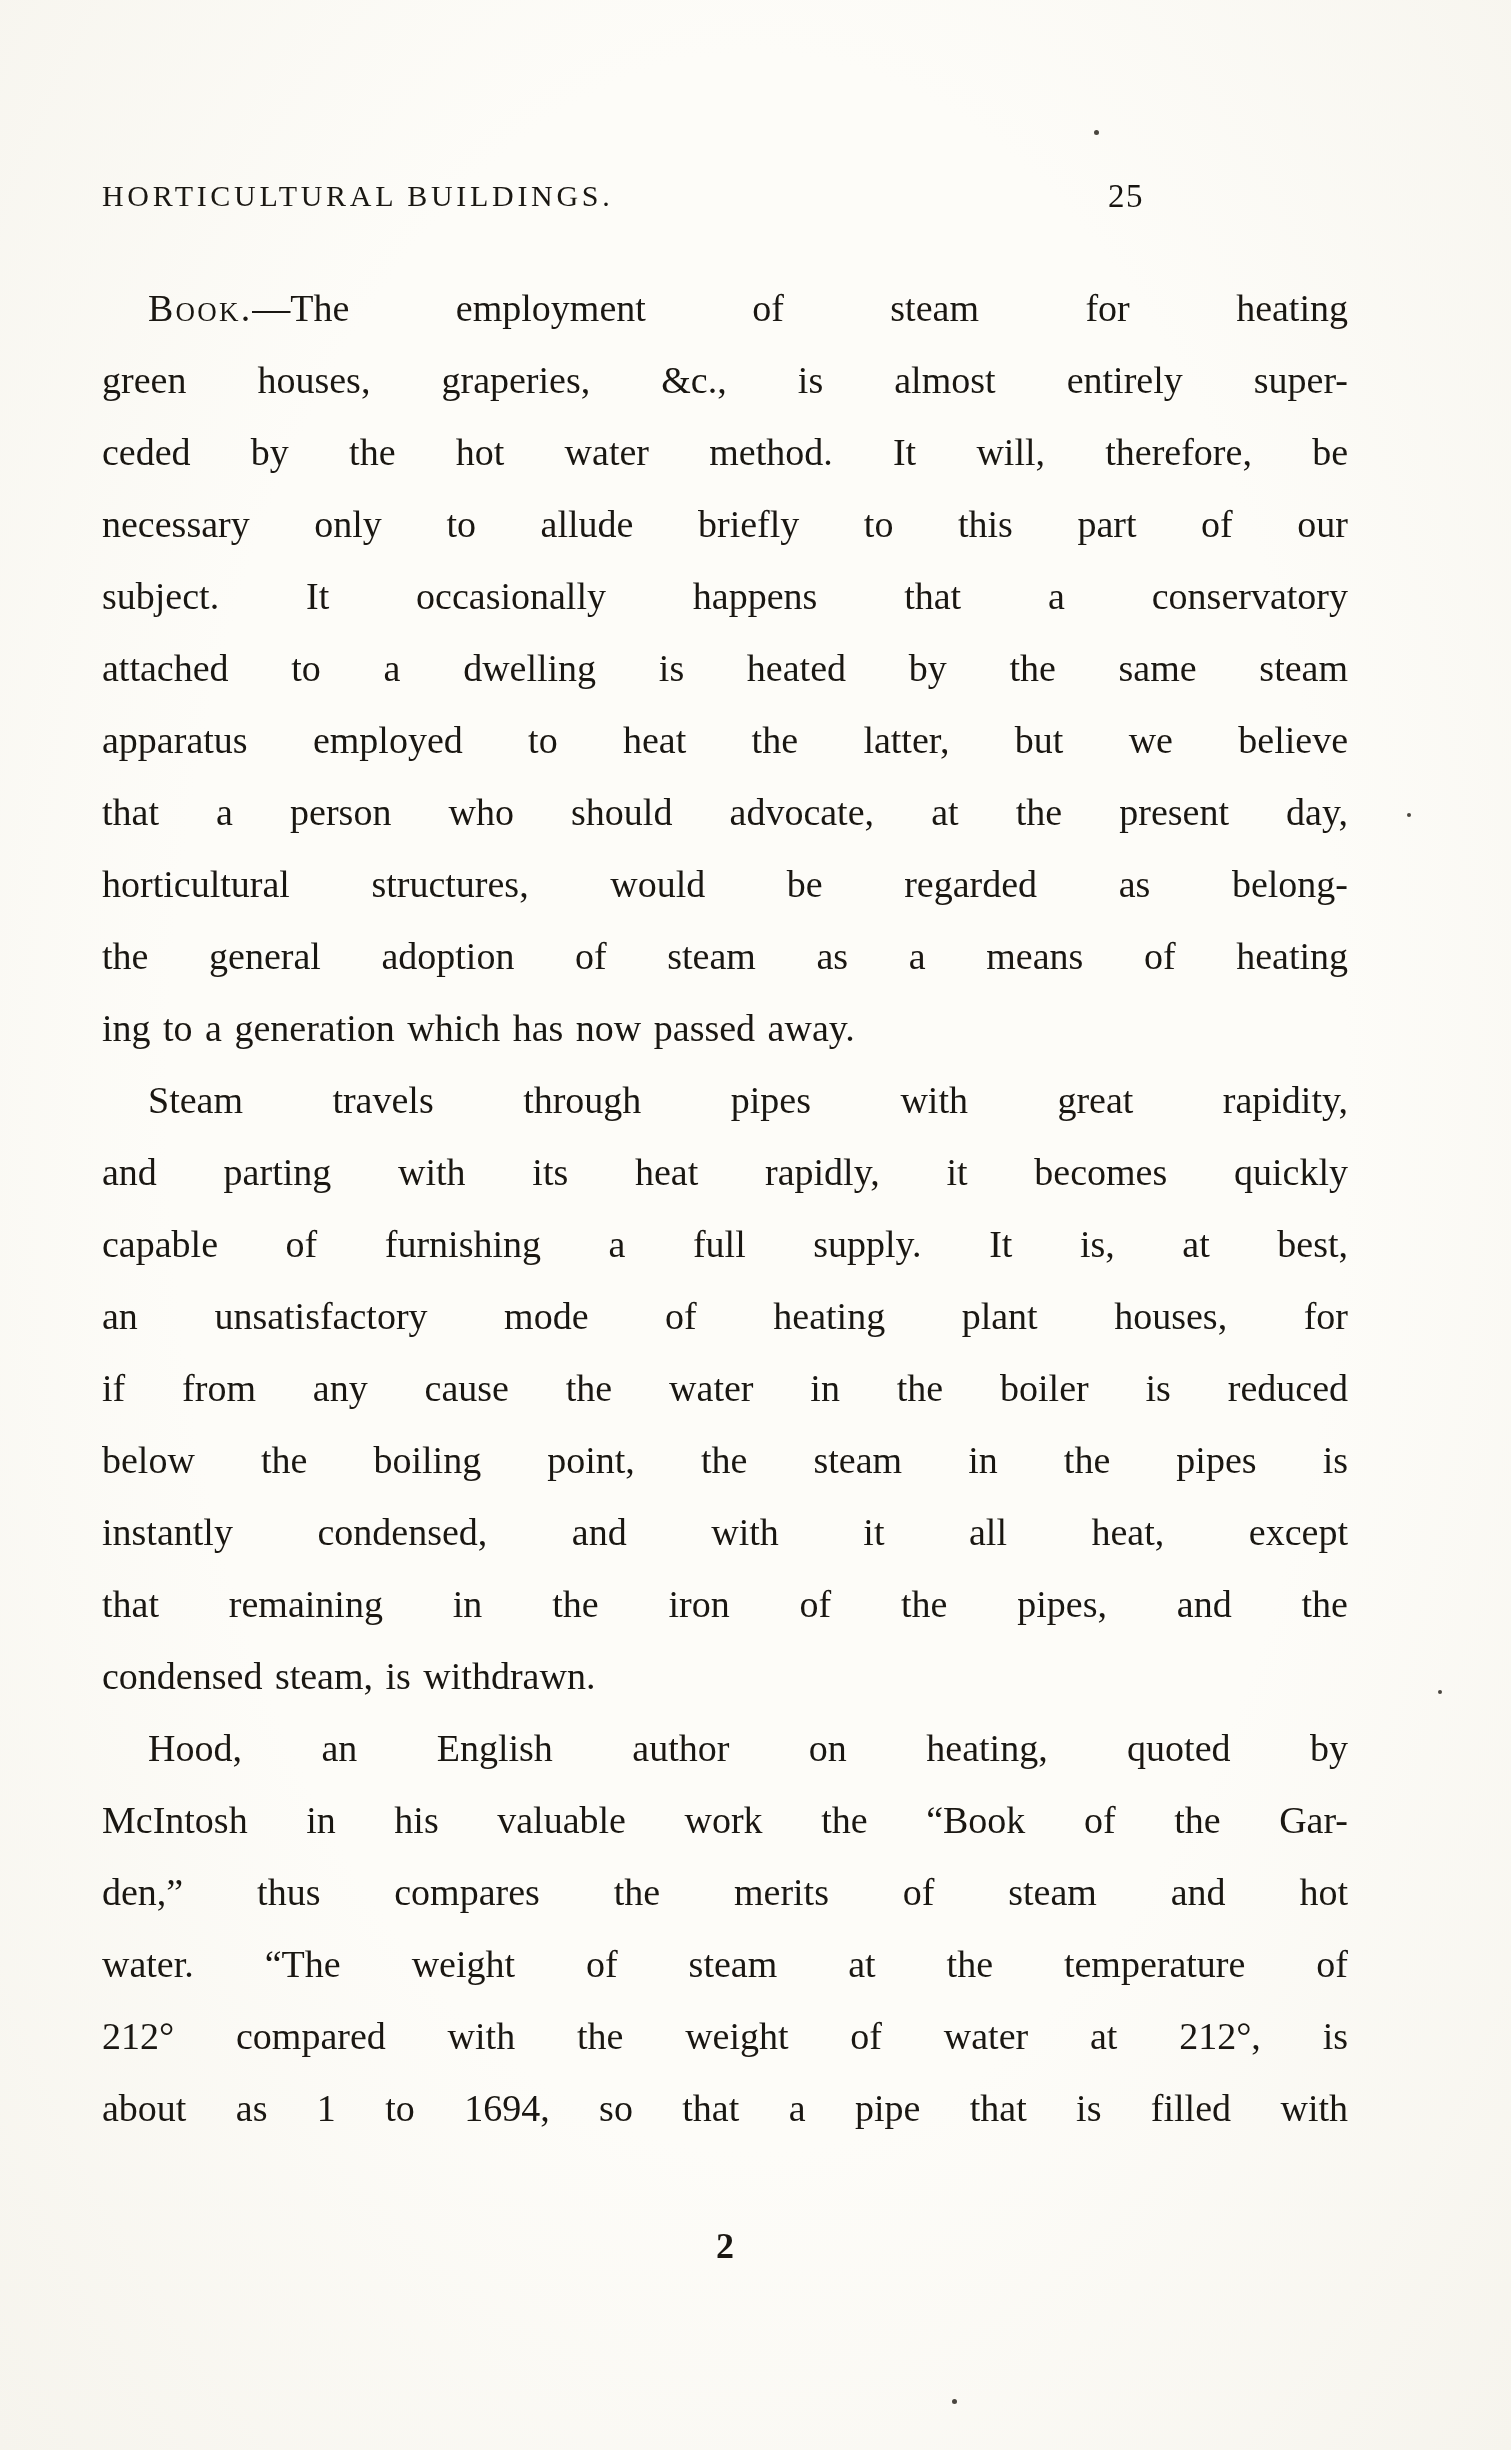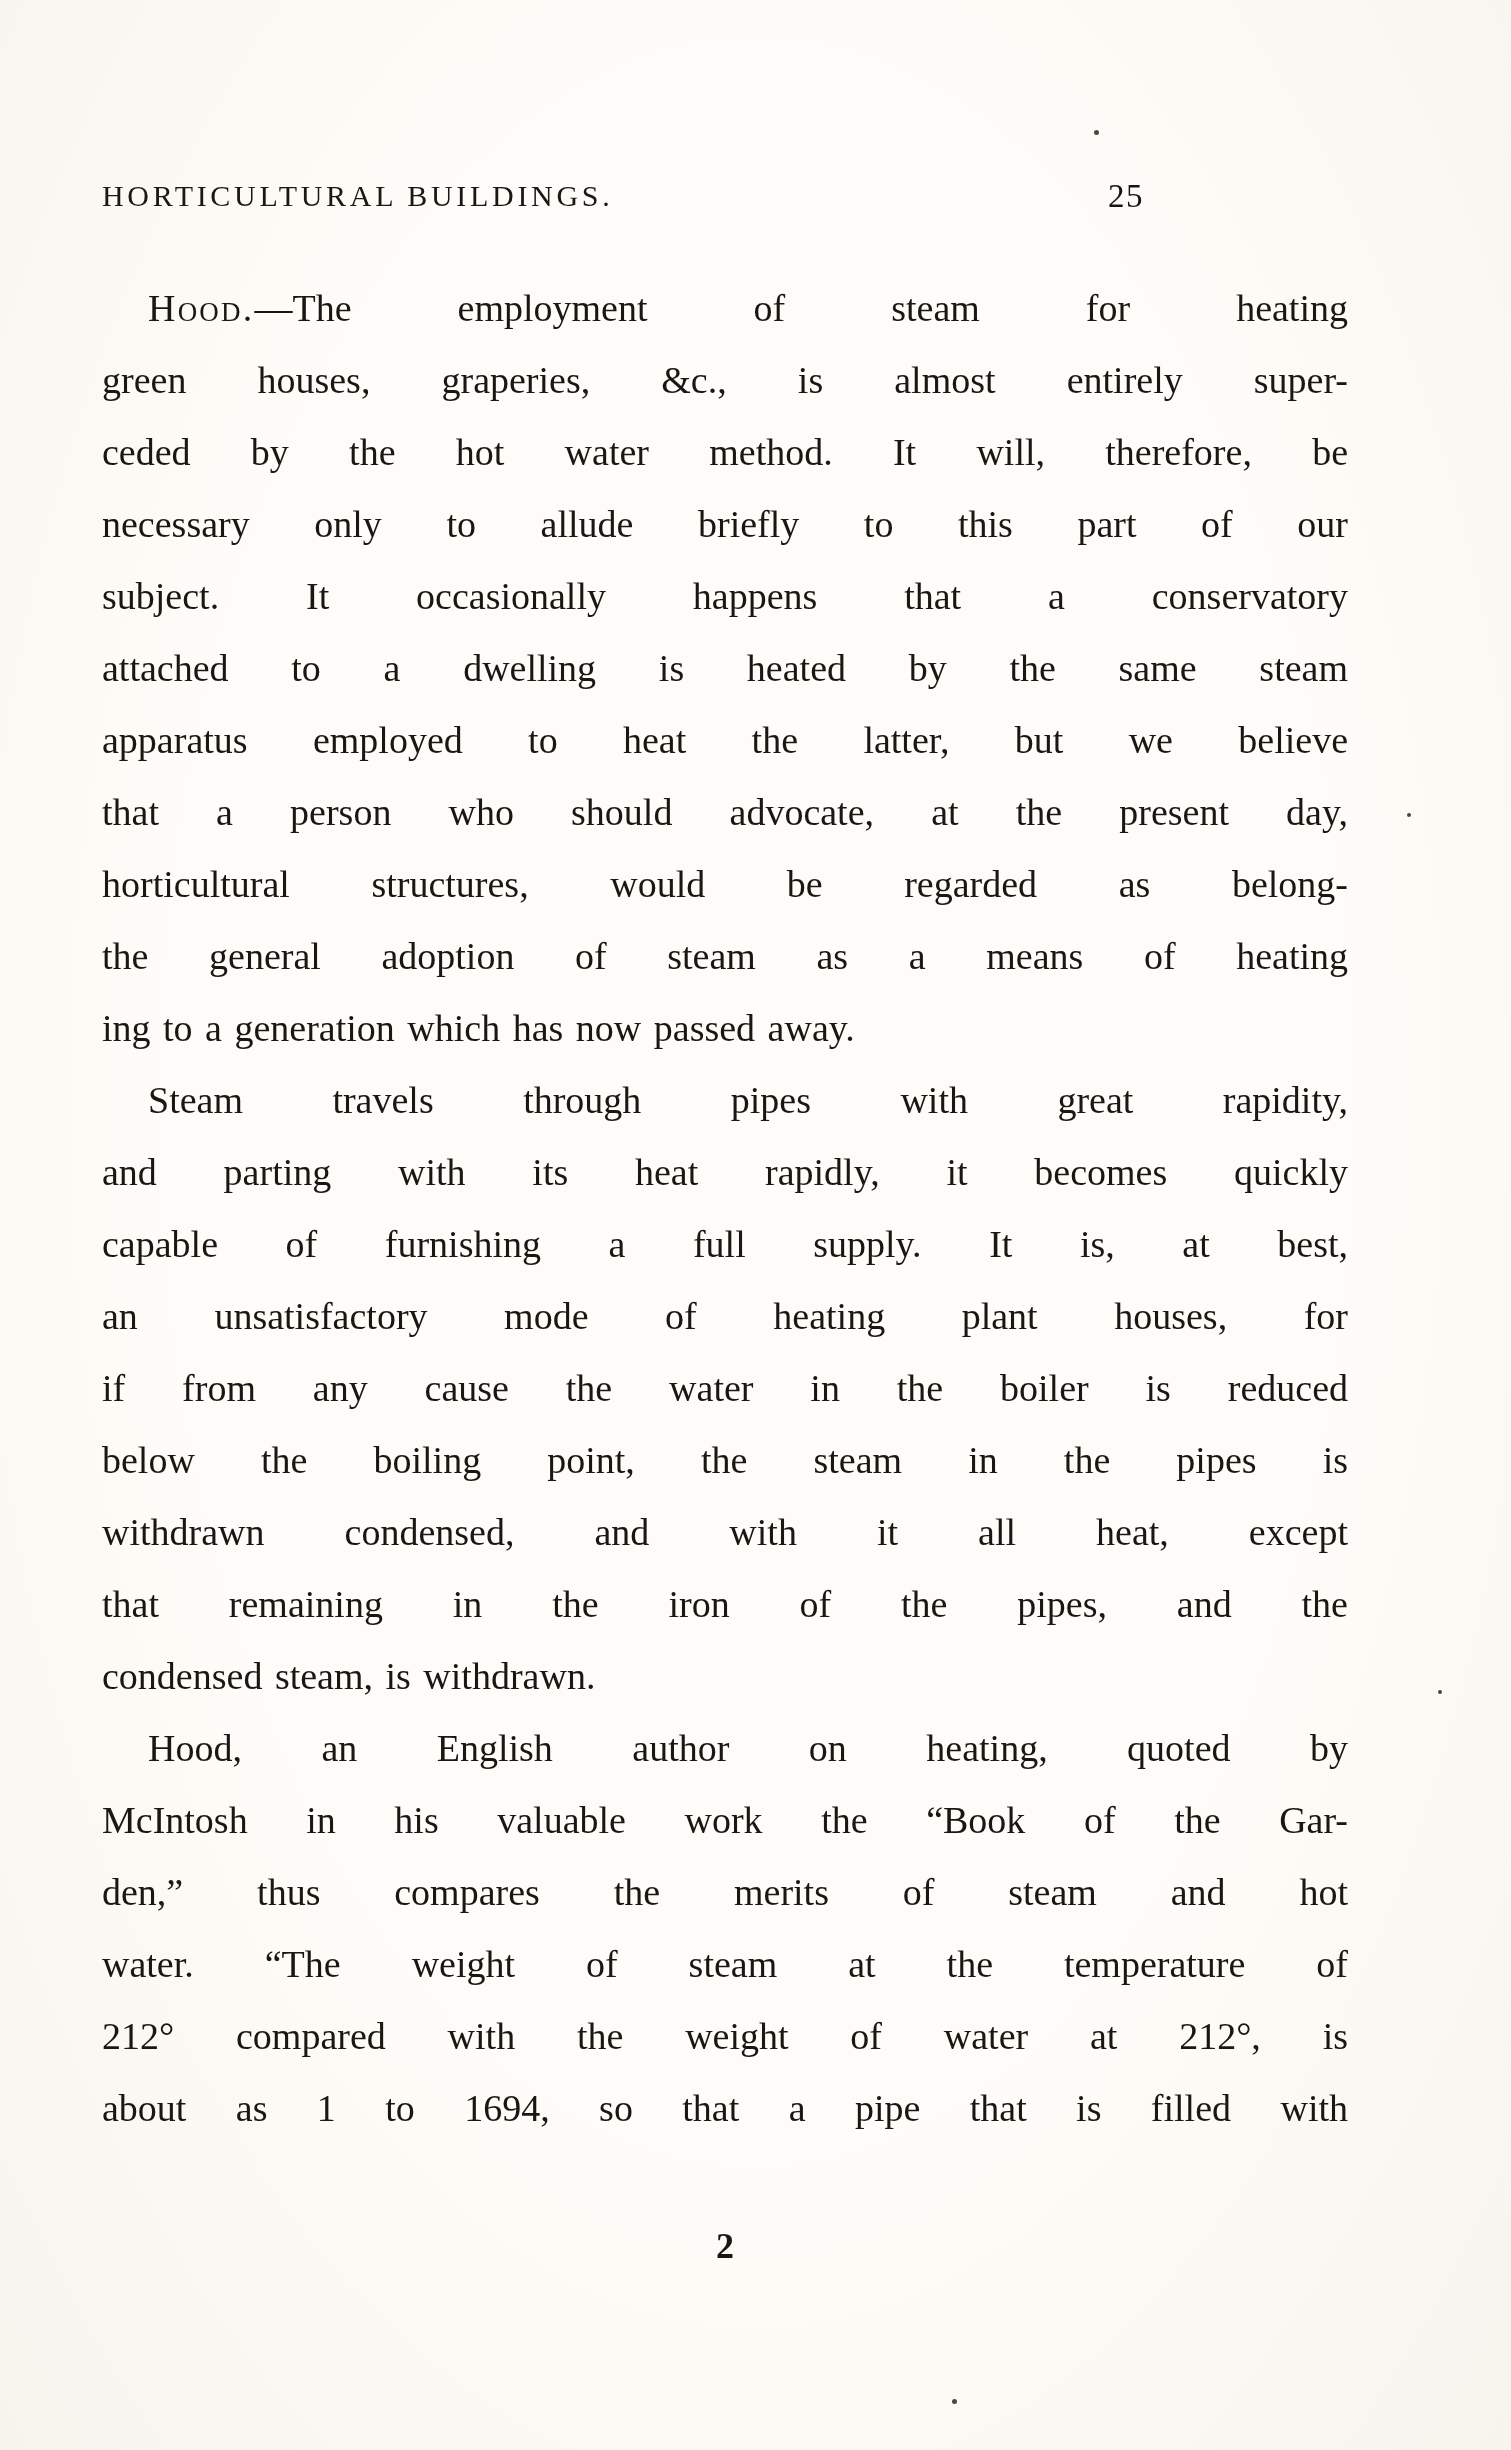--- a/index.html
+++ b/index.html
@@ -110,41 +110,41 @@
   <div class="speck s4"></div>
 
   <div class="header">
     <span class="title">HORTICULTURAL BUILDINGS.</span>
     <span class="pagenum">25</span>
   </div>
 
   <div class="content">
 
     <div class="para">
-      <div class="line first"><span class="lead">Hood.</span><span>—The employment of steam for heating</span></div>
+      <div class="line first"><span class="lead">Book.</span><span>—The employment of steam for heating</span></div>
       <div class="line">green houses, graperies, &amp;c., is almost entirely super-</div>
       <div class="line">ceded by the hot water method.  It will, therefore, be</div>
       <div class="line">necessary only to allude briefly to this part of our</div>
       <div class="line">subject.  It occasionally happens that a conservatory</div>
       <div class="line">attached to a dwelling is heated by the same steam</div>
       <div class="line">apparatus employed to heat the latter, but we believe</div>
       <div class="line">that a person who should advocate, at the present day,</div>
       <div class="line">horticultural structures, would be regarded as belong-</div>
       <div class="line">the general adoption of steam as a means of heating</div>
       <div class="line last">ing to a generation which has now passed away.</div>
     </div>
 
     <div class="para">
       <div class="line first">Steam travels through pipes with great rapidity,</div>
       <div class="line">and parting with its heat rapidly, it becomes quickly</div>
       <div class="line">capable of furnishing a full supply.  It is, at best,</div>
       <div class="line">an unsatisfactory mode of heating plant houses, for</div>
       <div class="line">if from any cause the water in the boiler is reduced</div>
       <div class="line">below the boiling point, the steam in the pipes is</div>
-      <div class="line">withdrawn condensed, and with it all heat, except</div>
+      <div class="line">instantly condensed, and with it all heat, except</div>
       <div class="line">that remaining in the iron of the pipes, and the</div>
       <div class="line last">condensed steam, is withdrawn.</div>
     </div>
 
     <div class="para">
       <div class="line first">Hood, an English author on heating, quoted by</div>
       <div class="line">McIntosh in his valuable work the “Book of the Gar-</div>
       <div class="line">den,” thus compares the merits of steam and hot</div>
       <div class="line">water.  “The weight of steam at the temperature of</div>
       <div class="line">212° compared with the weight of water at 212°, is</div>

